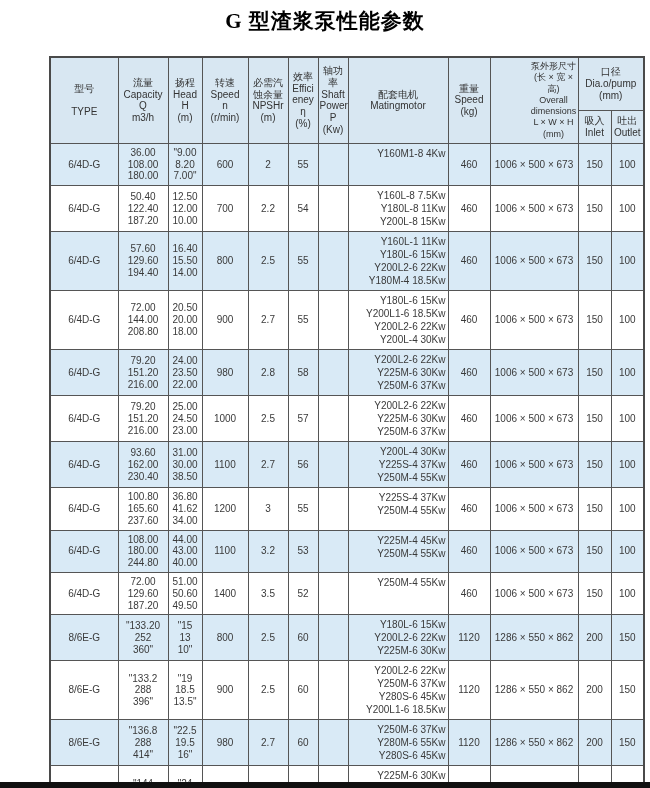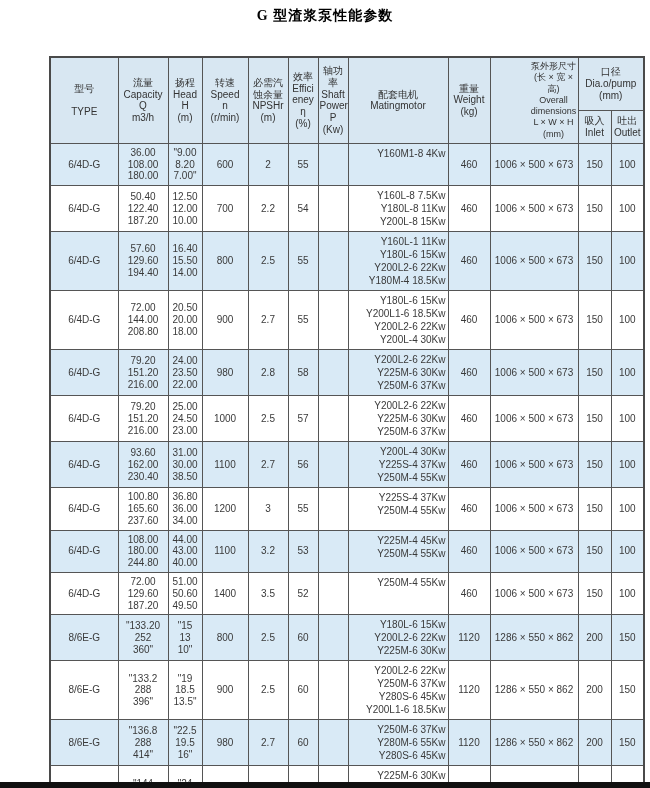--- a/index.html
+++ b/index.html
@@ -4,21 +4,21 @@
 <style>
   html,body{margin:0;padding:0;}
   body{
     width:650px;height:788px;position:relative;background:#ffffff;
     font-family:"Liberation Sans","DejaVu Sans",sans-serif;
     color:#333;overflow:hidden;
   }
   .page-title{
     text-align:center;
     font-family:"Liberation Serif","DejaVu Serif",serif;
-    font-weight:bold;font-size:14px;color:#000;
+    font-weight:bold;font-size:21px;color:#000;
     padding-top:7px;letter-spacing:1px;
   }
   .tbl-wrap{position:absolute;left:49px;top:56px;}
   table{
     border-collapse:collapse;table-layout:fixed;width:594px;
     border:2px solid #4a4a4a;
   }
   th,td{
     border:1.5px solid #555;
     text-align:center;vertical-align:middle;
@@ -92,21 +92,21 @@
 η
 (%)</th>
         <th rowspan="2">轴功率
 Shaft
 Power
 P
 (Kw)</th>
         <th rowspan="2">配套电机
 Matingmotor</th>
         <th rowspan="2">重量
-Weight
+Speed
 (kg)</th>
         <th rowspan="2" class="c-dims">泵外形尺寸
 (长 × 宽 × 高)
 Overall dimensions
 L × W × H
 (mm)</th>
         <th colspan="2">口径
 Dia.o/pump
 (mm)</th>
       </tr>
@@ -257,21 +257,21 @@
     <td>1006 × 500 × 673</td>
     <td>150</td>
     <td>100</td>
   </tr>
         <tr>
     <td>6/4D-G</td>
     <td>100.80
 165.60
 237.60</td>
     <td>36.80
-36.00
+41.62
 34.00</td>
     <td>1200</td>
     <td>3</td>
     <td>55</td>
     <td></td>
     <td class="c-motor">Y225S-4 37Kw
 Y250M-4 55Kw</td>
     <td>460</td>
     <td>1006 × 500 × 673</td>
     <td>150</td>

